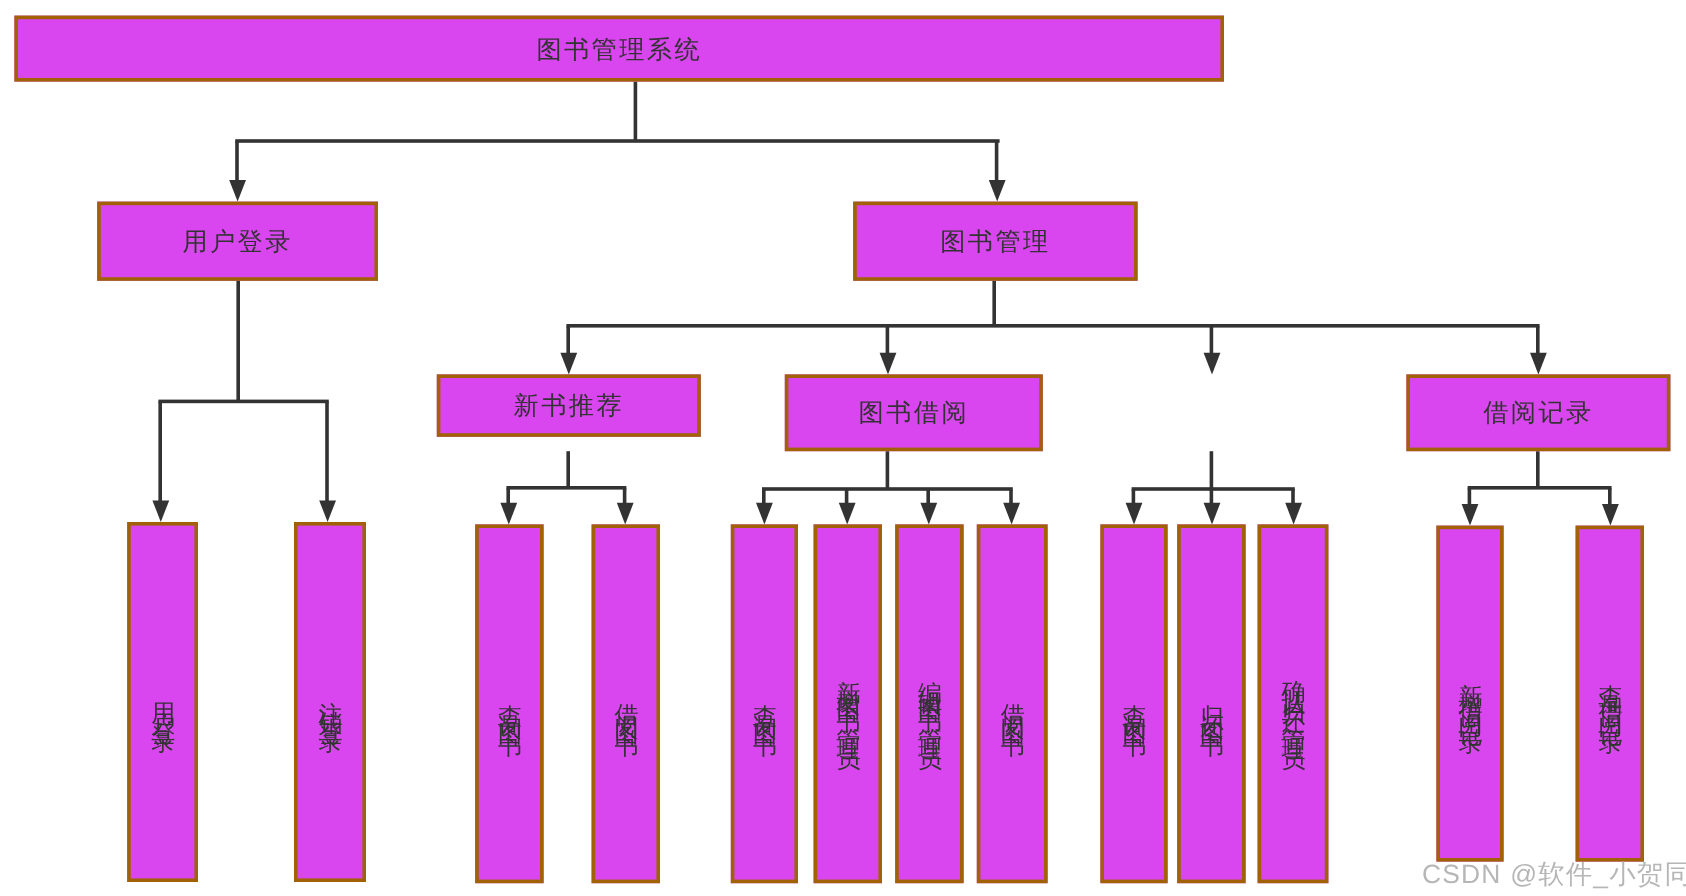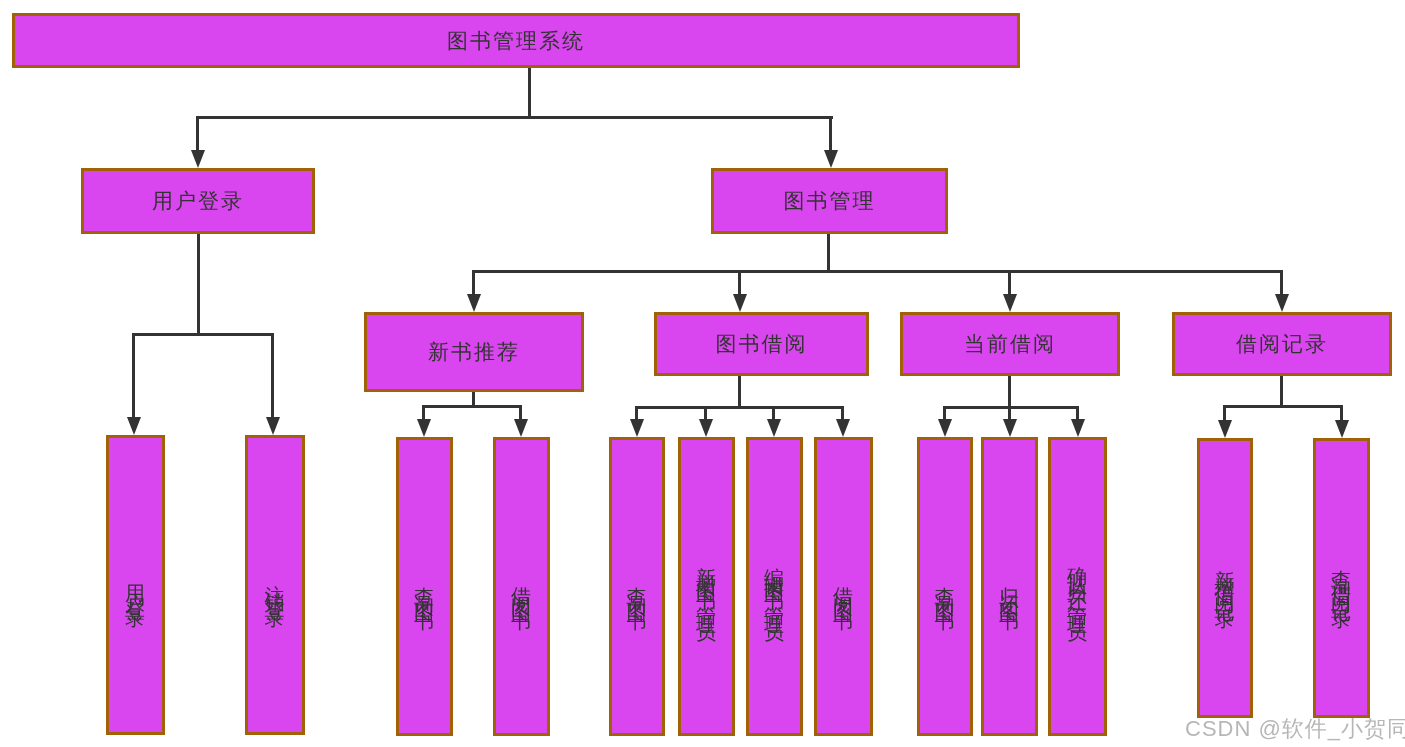--- a/index.html
+++ b/index.html
@@ -92,23 +92,22 @@
   <div class="vline" style="left:1223px;top:407px;height:17px"></div>
   <div class="vline" style="left:1340px;top:407px;height:17px"></div>
   <div class="ah" style="left:1218px;top:420px"></div>
   <div class="ah" style="left:1335px;top:420px"></div>
 
   <div class="box h" style="left:12px;top:13px;width:1008px;height:55px">图书管理系统</div>
 
   <div class="box h" style="left:81px;top:168px;width:234px;height:66px">用户登录</div>
   <div class="box h" style="left:711px;top:168px;width:237px;height:66px">图书管理</div>
 
-  <div class="box h" style="left:364px;top:312px;width:220px;height:80px">新书推荐</div>
+  <div class="box h" style="left:364px;top:312px;width:220px;height:52px">新书推荐</div>
   <div class="box h" style="left:654px;top:312px;width:215px;height:64px">图书借阅</div>
-  <div class="box h" style="left:900px;top:312px;width:220px;height:64px">当前借阅</div>
   <div class="box h" style="left:1172px;top:312px;width:220px;height:64px">借阅记录</div>
 
   <div class="box v" style="left:106px;top:435px;width:59px;height:300px">用户登录</div>
   <div class="box v" style="left:245px;top:435px;width:60px;height:300px">注销登录</div>
 
   <div class="box v" style="left:396px;top:437px;width:57px;height:299px">查询图书</div>
   <div class="box v" style="left:493px;top:437px;width:57px;height:299px">借阅图书</div>
 
   <div class="box v" style="left:609px;top:437px;width:56px;height:299px">查询图书</div>
   <div class="box v" style="left:678px;top:437px;width:57px;height:299px">新增图书（管理员）</div>

